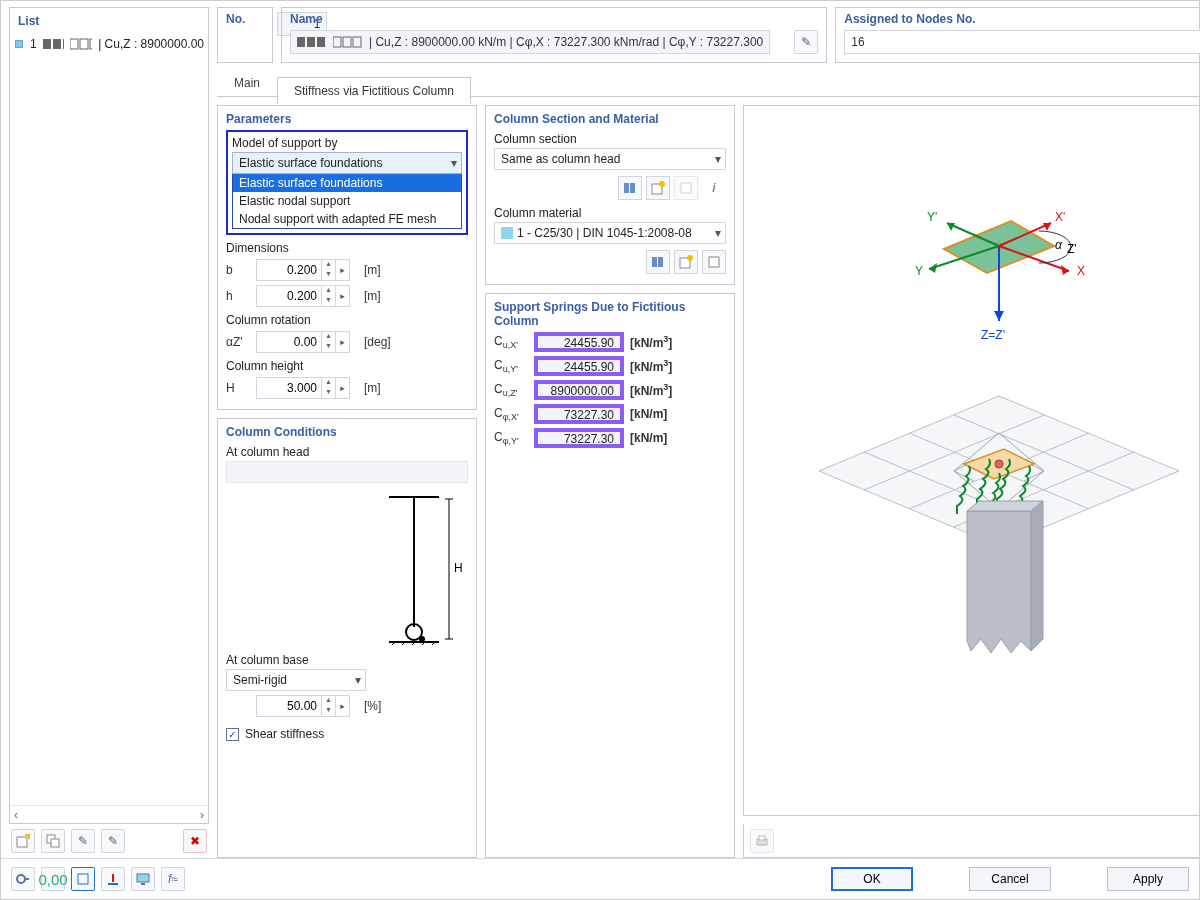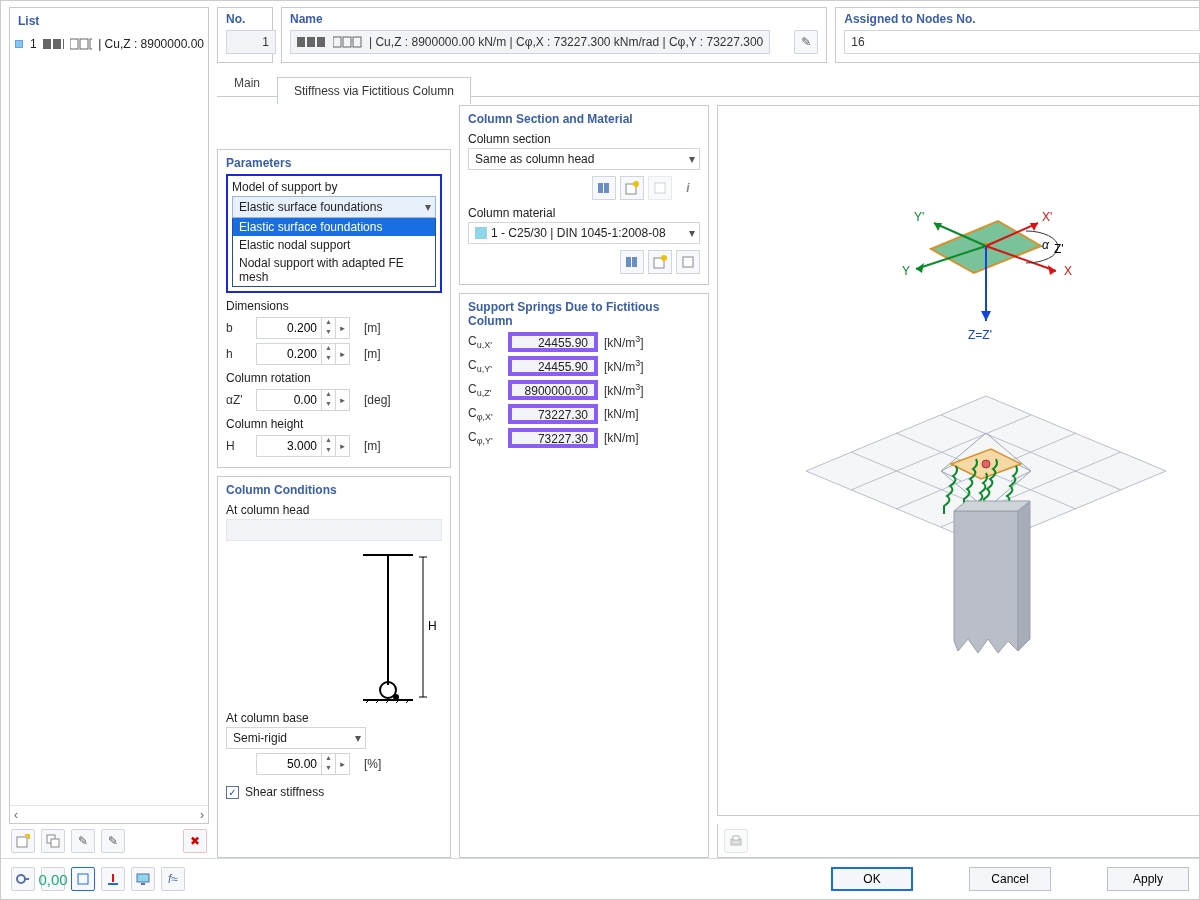--- a/index.html
+++ b/index.html
@@ -18,35 +18,35 @@
   .sq { width: 14px; height: 14px; }
   .list-text { color: #222; }
   .hscroll { height: 18px; border-top: 1px solid #e5e5e5; display: flex; align-items: center; justify-content: space-between; padding: 0 4px; color: #666; }
   .left-toolbar { height: 34px; display: flex; align-items: center; gap: 6px; padding: 4px 2px; }
   .tbtn { width: 24px; height: 24px; border: 1px solid #cfd6df; background: #f6f8fb; display: flex; align-items: center; justify-content: center; color: #555; border-radius: 2px; }
   .tbtn.red { color: #d40000; border-color: #f0c0c0; }
   .right-col { flex: 1; display: flex; flex-direction: column; min-height: 0; }
   .header-row { display: flex; gap: 8px; margin-bottom: 6px; }
   .hgroup { border: 1px solid #c5cbd4; padding: 4px 8px 8px 8px; }
   .glabel { font-weight: 600; color: #3a5ea8; margin-bottom: 4px; }
-  .no-field { width: 56px; display: flex; flex-direction: column; }
+  .no-field { width: 56px; display: flex; flex-direction: row; gap: 32px; }
   .no-input { width: 50px; height: 24px; border: 1px solid #cfd6df; background: #f2f4f7; text-align: right; padding: 0 6px; color: #333; }
   .name-field { flex: 1; }
   .name-inner { display: flex; align-items: center; gap: 24px; }
   .name-box { flex: 1; height: 24px; border: 1px solid #cfd6df; background: #f2f4f7; display: flex; align-items: center; padding: 0 6px; color: #333; white-space: nowrap; overflow: hidden; gap: 6px; }
   .assigned-field { width: 420px; }
   .assigned-box { width: 100%; height: 24px; border: 1px solid #cfd6df; background: #fff; padding: 0 6px; color: #333; display: flex; align-items: center; }
   .assigned-row { display: flex; align-items: center; gap: 6px; }
   .tabs { display: flex; border-bottom: 1px solid #c5cbd4; }
   .tab { padding: 6px 16px; border: 1px solid transparent; border-bottom: none; color: #333; }
   .tab.active { background: #fff; border-color: #c5cbd4; position: relative; top: 8px; }
   .tab.inactive { color: #444; }
   .content { flex: 1; display: flex; gap: 8px; padding-top: 8px; min-height: 0; }
   .col { display: flex; flex-direction: column; gap: 8px; }
-  .col1 { width: 234px; margin-top: 44px; }
+  .col1 { width: 260px; }
   .col2 { width: 250px; }
   .col3 { flex: 1; }
   .section { border: 1px solid #c5cbd4; padding: 6px 8px 10px 8px; }
   .section .stitle { font-weight: 600; color: #3a5ea8; border-bottom: 0; margin-bottom: 4px; }
   .field-label { color: #222; margin: 6px 0 2px 0; }
   .combo { position: relative; height: 22px; border: 1px solid #9fb3d6; background: #e8f0fb; display: flex; align-items: center; padding: 0 18px 0 6px; color: #222; }
   .combo .chev { position: absolute; right: 4px; top: 3px; color: #555; }
   .combo.plain { background: #fff; border-color: #cfd6df; }
   .highlight-frame { border: 2px solid #1929d6; padding: 4px; }
   .dropdown { background: #fff; border: 1px solid #2b4aa0; border-top: none; }
@@ -63,21 +63,21 @@
   .colhead-disabled { height: 22px; background: #f2f4f7; border: 1px solid #e3e6eb; margin-top: 2px; }
   .column-dia { display: flex; justify-content: flex-end; padding: 4px 4px 0 0; }
   .checkbox-row { display: flex; align-items: center; gap: 6px; margin-top: 10px; }
   .chk { width: 13px; height: 13px; border: 1px solid #5b70a8; background: #fff; display: inline-flex; align-items: center; justify-content: center; font-size: 10px; color: #2b4aa0; }
   .btnrow { display: flex; justify-content: flex-end; gap: 4px; margin-top: 6px; }
   .iconbtn { width: 24px; height: 24px; border: 1px solid #cfd6df; background: #f6f8fb; display: flex; align-items: center; justify-content: center; }
   .info-i { color: #888; font-weight: 700; font-style: italic; }
   .spring-row { display: flex; align-items: center; gap: 6px; margin-top: 4px; }
   .spring-label { width: 34px; color: #333; }
   .spring-val { width: 90px; height: 20px; background: #f2f4f7; border: 4px solid #8b5cf6; text-align: right; padding: 0 6px; }
-  .spring-unit { color: #333; }
+  .spring-unit { color: #333; font-weight: bold; }
   .preview { border: 1px solid #c5cbd4; flex: 1; display: flex; align-items: center; justify-content: center; position: relative; min-height: 680px; }
   .preview-tb { height: 34px; border: 1px solid #c5cbd4; border-top: none; display: flex; align-items: center; padding: 0 6px; }
   .footer { border-top: 1px solid #d5dae2; padding: 8px 10px; display: flex; align-items: center; justify-content: space-between; }
   .footer-left { display: flex; gap: 6px; }
   .dlg-btn { width: 82px; height: 24px; border: 1px solid #b8c2d3; background: #f4f6fa; margin-left: 48px; }
   .dlg-btn.primary { border: 2px solid #1a6fe0; }
   sup { font-size: 9px; }
   sub { font-size: 9px; }
 </style>
 </head>

